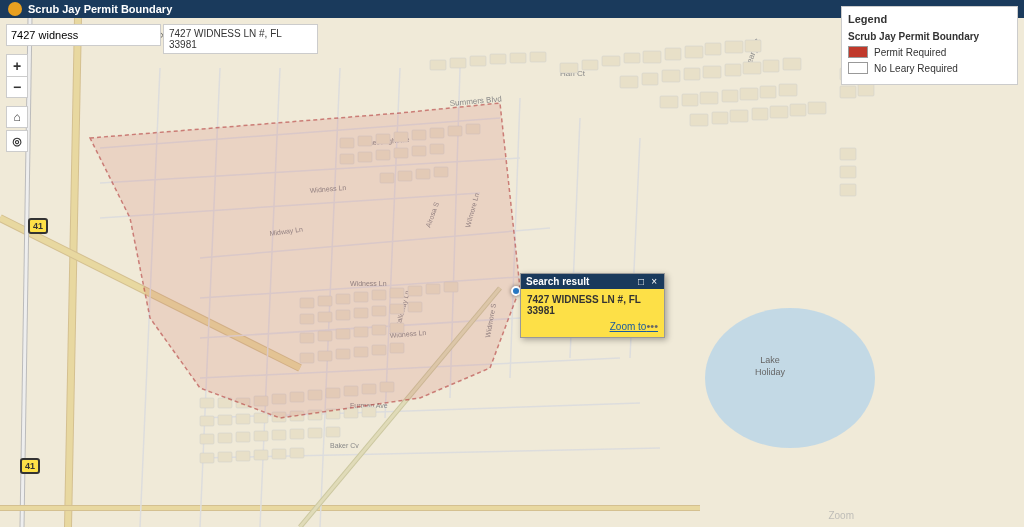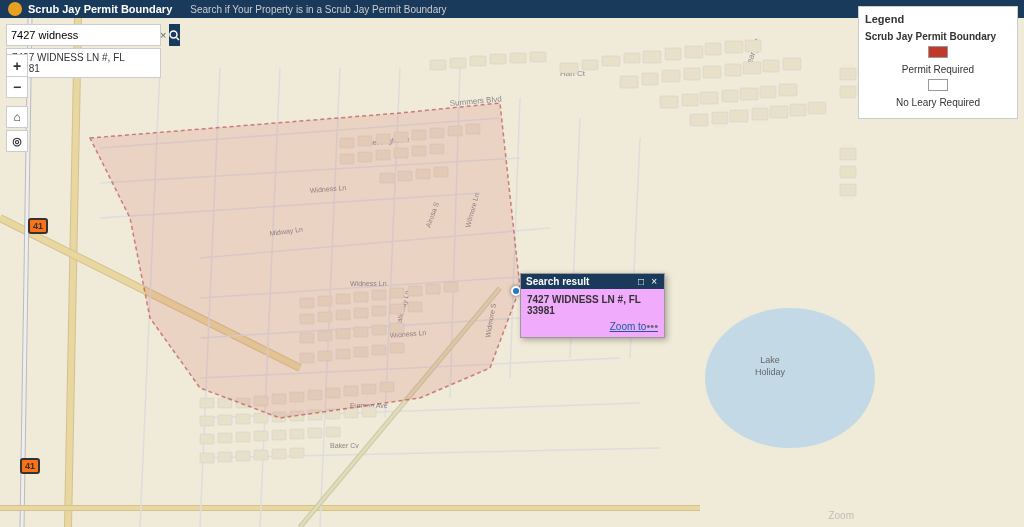--- a/index.html
+++ b/index.html
@@ -54,21 +54,21 @@
       top: 0; left: 0;
       width: 100%; height: 100%;
     }
 
     
     #search-container {
       position: absolute;
       top: 6px; left: 6px;
       z-index: 200;
       display: flex;
-      flex-direction: column;
+      flex-direction: row;
       gap: 2px;
     }
     #search-box {
       display: flex;
       align-items: center;
       background: white;
       border: 1px solid #ccc;
       height: 22px;
       width: 155px;
     }
@@ -141,21 +141,21 @@
       border-bottom: none;
     }
     .map-ctrl-separator { height: 4px; }
 
     
     #legend {
       position: absolute;
       top: 6px; right: 6px;
       background: white;
       border: 1px solid #ccc;
-      width: 160px;
+      width: 177px;
       padding: 6px;
       z-index: 200;
       margin-left: 32px;
     }
     #legend .legend-title {
       font-weight: bold;
       font-size: 11px;
       margin-bottom: 6px;
       color: #333;
     }
@@ -163,21 +163,20 @@
       font-size: 10px;
       font-weight: bold;
       color: #333;
       margin-bottom: 4px;
     }
     .legend-item {
       display: flex;
       align-items: center;
       gap: 6px;
       margin-bottom: 4px;
-      flex-direction: column;
     }
     .legend-swatch {
       width: 20px;
       height: 12px;
       flex-shrink: 0;
     }
     .legend-swatch.permit-required {
       background: #c0392b;
       border: 1px solid #999;
     }
@@ -189,21 +188,21 @@
       font-size: 10px;
       color: #333;
     }
 
     
     #search-result-popup {
       position: absolute;
       top: 255px;
       left: 520px;
       width: 145px;
-      background: #f0abfc;
+      background: #fde047;
       border: 1px solid #999;
       z-index: 300;
       box-shadow: 2px 2px 6px rgba(0,0,0,0.3);
     }
     .popup-header {
       background: #1a3a5c;
       color: white;
       font-size: 10px;
       font-weight: bold;
       padding: 2px 5px;
@@ -276,32 +275,31 @@
 
     
     .route-badge {
       position: absolute;
       border: 2px solid #333;
       border-radius: 3px;
       padding: 1px 3px;
       font-size: 9px;
       font-weight: bold;
       color: #333;
-      background: #f97316;
+      background: #fde047;
     }
   </style>
 </head>
 <body>
 
 <div id="header">
   <div class="logo-area">
     <div class="logo-icon"></div>
     <span class="title">Scrub Jay Permit Boundary</span>
   </div>
-  <span class="subtitle">Search if Your Property is in a Scrub Jay Permit Boundary</span>
 </div>
 
 <div id="map">
 
   <svg id="map-svg" xmlns="http://www.w3.org/2000/svg">
 
     <rect width="100%" height="100%" fill="#f0ead8"></rect>
 
     <ellipse cx="790" cy="360" rx="85" ry="70" fill="#b8d4e8" opacity="0.8"></ellipse>
     <text x="770" y="345" font-size="9" fill="#666" text-anchor="middle">Lake</text>

